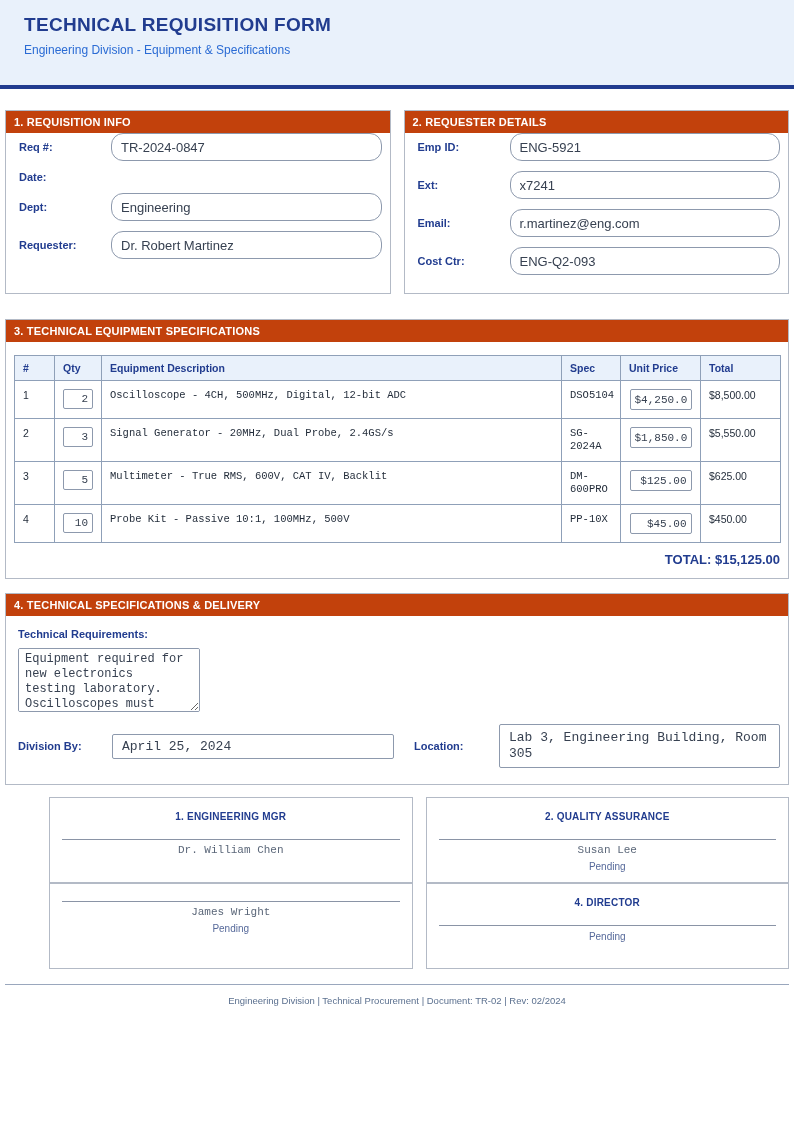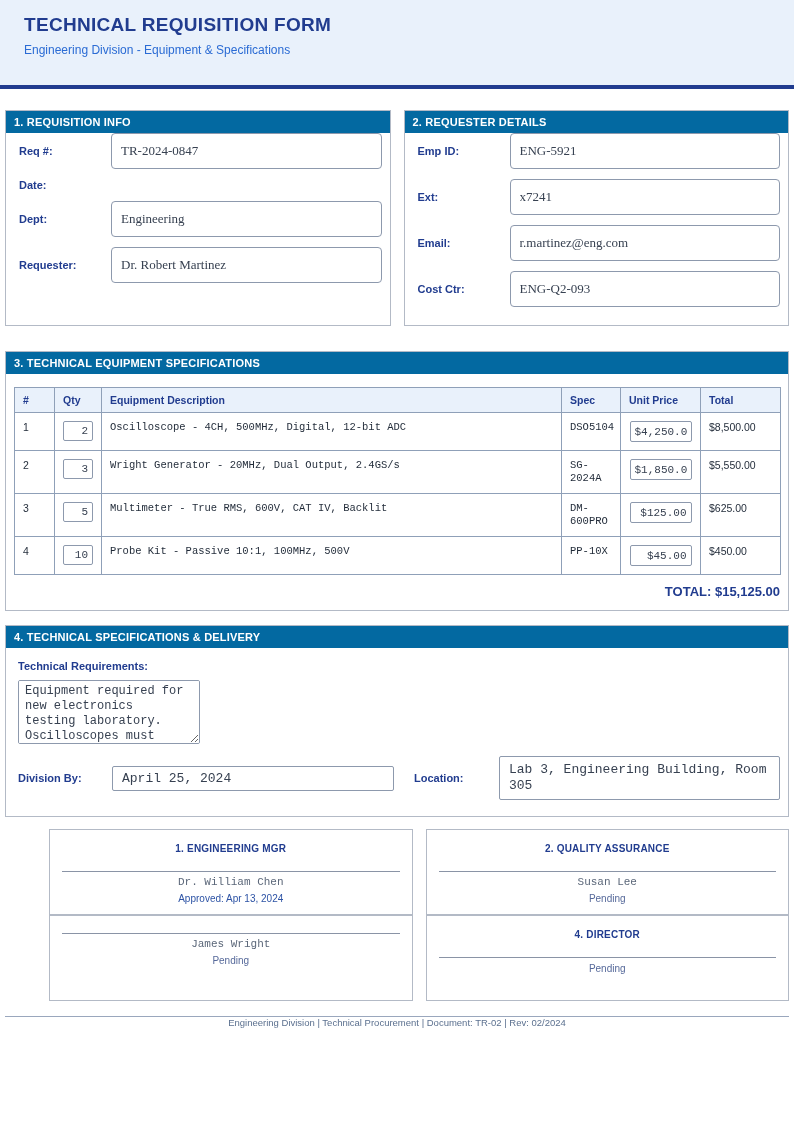--- a/index.html
+++ b/index.html
@@ -18,36 +18,36 @@
     margin: 0; font-size: 19px; letter-spacing: .3px;
     color: #213c8f; font-weight: bold;
   }
   .banner .subtitle { margin-top: 7px; font-size: 12px; color: #2a6bd4; }
 
   .main { margin: 0 5px; }
 
   
   .box { border: 1px solid #b3bac6; background: #fff; }
   .section-header {
-    background: #0369a1; color: #ffffff; font-weight: bold;
+    background: #c2410c; color: #ffffff; font-weight: bold;
     font-size: 11px; padding: 5px 8px; letter-spacing: .2px;
   }
 
   
   .two-col { display: flex; gap: 13px; margin-top: 21px; }
   .two-col .box { flex: 1 1 0; }
   .fields { padding: 0 8px 8px; }
   .field-row { display: flex; align-items: center; margin-bottom: 10px; }
   .field-label {
     flex: 0 0 97px; padding-left: 5px;
     font-weight: bold; font-size: 11px; color: #213c8f;
   }
   .field-input {
-    flex: 1; height: 36px; border: 1px solid #8d99ad; border-radius: 4px;
-    font-family: Liberation Serif, serif; font-size: 13px;
+    flex: 1; height: 28px; border: 1px solid #8d99ad; border-radius: 12px;
+    font-family: Liberation Sans, sans-serif; font-size: 13px;
     color: #374151; padding: 0 9px; background: #fff; outline: none;
   }
 
   
   .section3 { margin-top: 25px; }
   table.eq { border-collapse: collapse; table-layout: fixed; width: 766px; margin: 13px 8px 0; }
   table.eq th, table.eq td { border: 1px solid #8fa0b8; }
   table.eq th {
     background: #e9f1fb; color: #213c8f; font-size: 10.5px; font-weight: bold;
     text-align: left; padding: 6px 8px;
@@ -110,21 +110,21 @@
     margin-top: 4px; font-family: "Liberation Mono", monospace;
     font-size: 11px; color: #5b6779;
   }
   .sig-name:empty { margin-top: 0; }
   .sig-status { margin-top: 5px; font-size: 10px; color: #56699a; }
   .sig-status.approved { color: #2d53a5; }
 
   
   .footer {
     margin: 15px 5px 0; border-top: 1px solid #9aa7bd;
-    text-align: center; font-size: 9.5px; color: #5b708f;
+    padding-top: 10px; text-align: center; font-size: 9.5px; color: #5b708f;
   }
 </style>
 </head>
 <body>
 
 <header class="banner">
   <h1>TECHNICAL REQUISITION FORM</h1>
   <div class="subtitle">Engineering Division - Equipment &amp; Specifications</div>
 </header>
 
@@ -208,21 +208,21 @@
           <td>
               <input class="price-input" type="text" value="$4,250.00" style="">
             </td>
           <td>$8,500.00</td>
         </tr>
         <tr>
           <td>2</td>
           <td>
               <input class="qty-input" type="text" value="3" style="">
             </td>
-          <td class="cell-desc">Wright Generator - 20MHz, Dual Output, 2.4GS/s</td>
+          <td class="cell-desc">Signal Generator - 20MHz, Dual Probe, 2.4GS/s</td>
           <td class="cell-spec">SG-2024A</td>
           <td>
               <input class="price-input" type="text" value="$1,850.00" style="">
             </td>
           <td>$5,550.00</td>
         </tr>
         <tr>
           <td>3</td>
           <td>
               <input class="qty-input" type="text" value="5" style="">
@@ -269,21 +269,20 @@
         <textarea class="loc-textarea" style="">Lab 3, Engineering Building, Room 305</textarea>
       </div>
     </div>
   </section>
 
   <div class="sig-grid">
     <div class="sig-box">
       <div class="sig-title">1. ENGINEERING MGR</div>
       <div class="sig-line"></div>
       <div class="sig-name">Dr. William Chen</div>
-      <div class="sig-status approved">Approved: Apr 13, 2024</div>
     </div>
     <div class="sig-box">
       <div class="sig-title">2. QUALITY ASSURANCE</div>
       <div class="sig-line"></div>
       <div class="sig-name">Susan Lee</div>
       <div class="sig-status">Pending</div>
     </div>
     <div class="sig-box">
       <div class="sig-line"></div>
       <div class="sig-name">James Wright</div>

